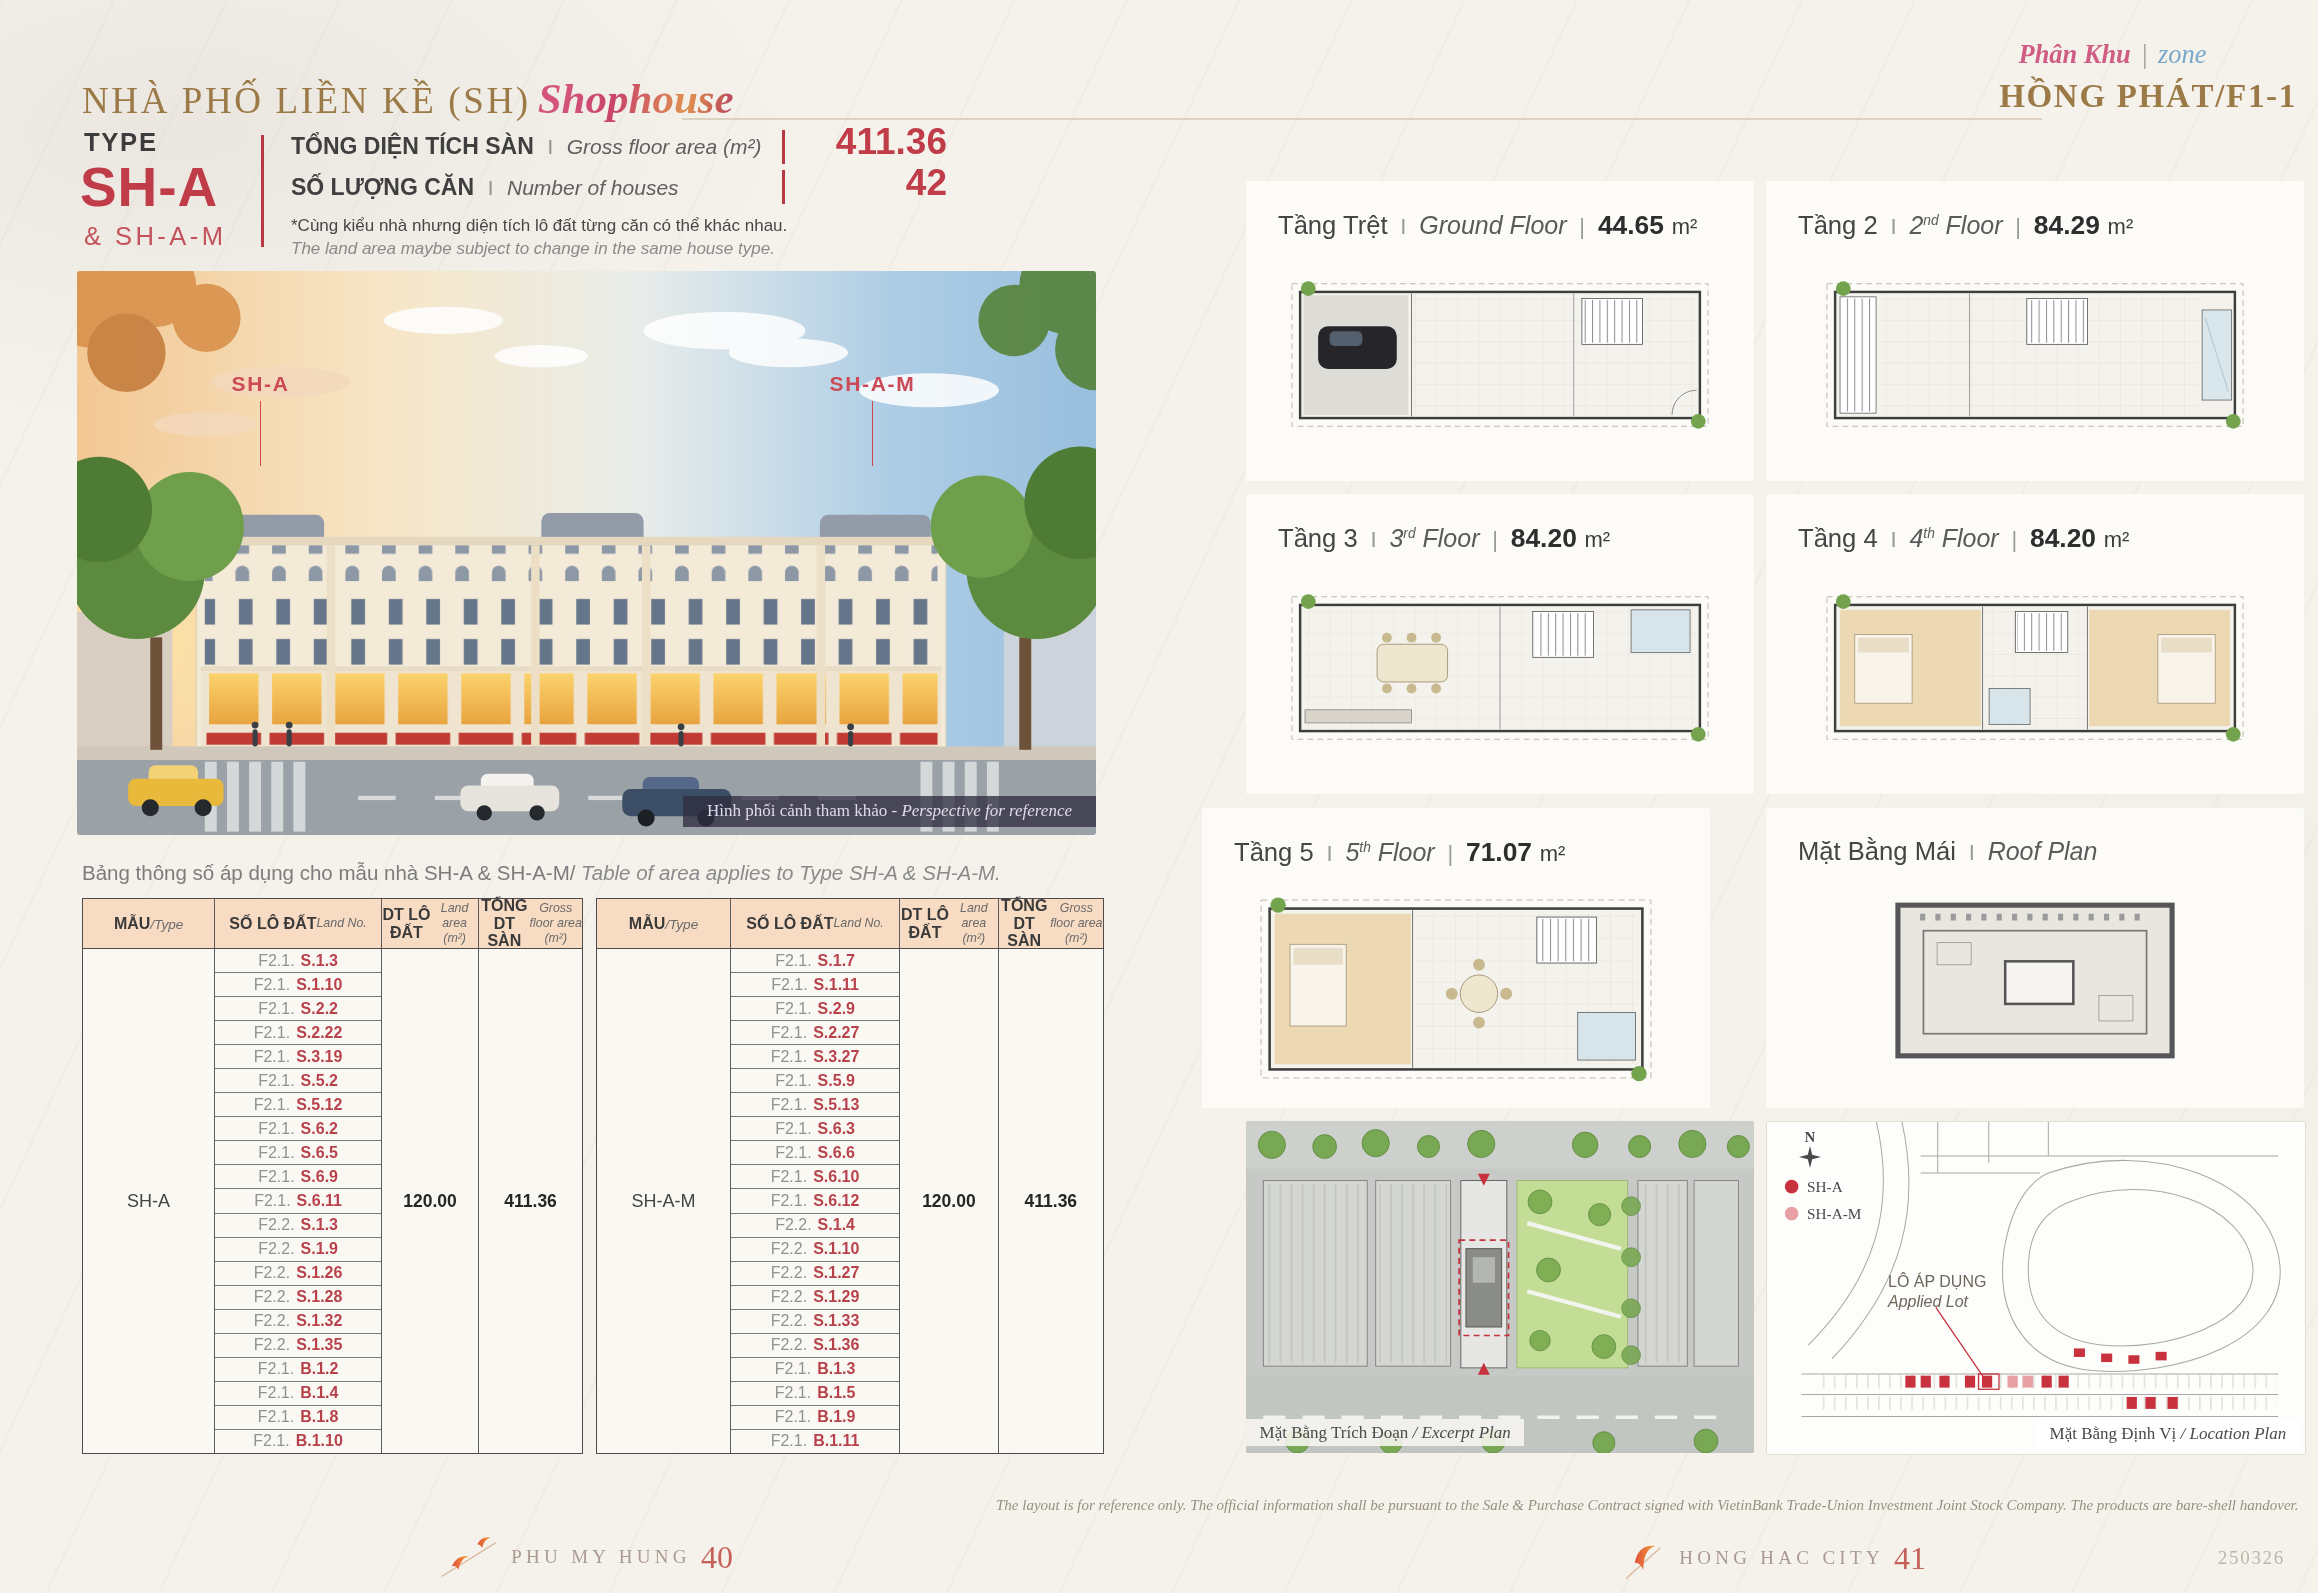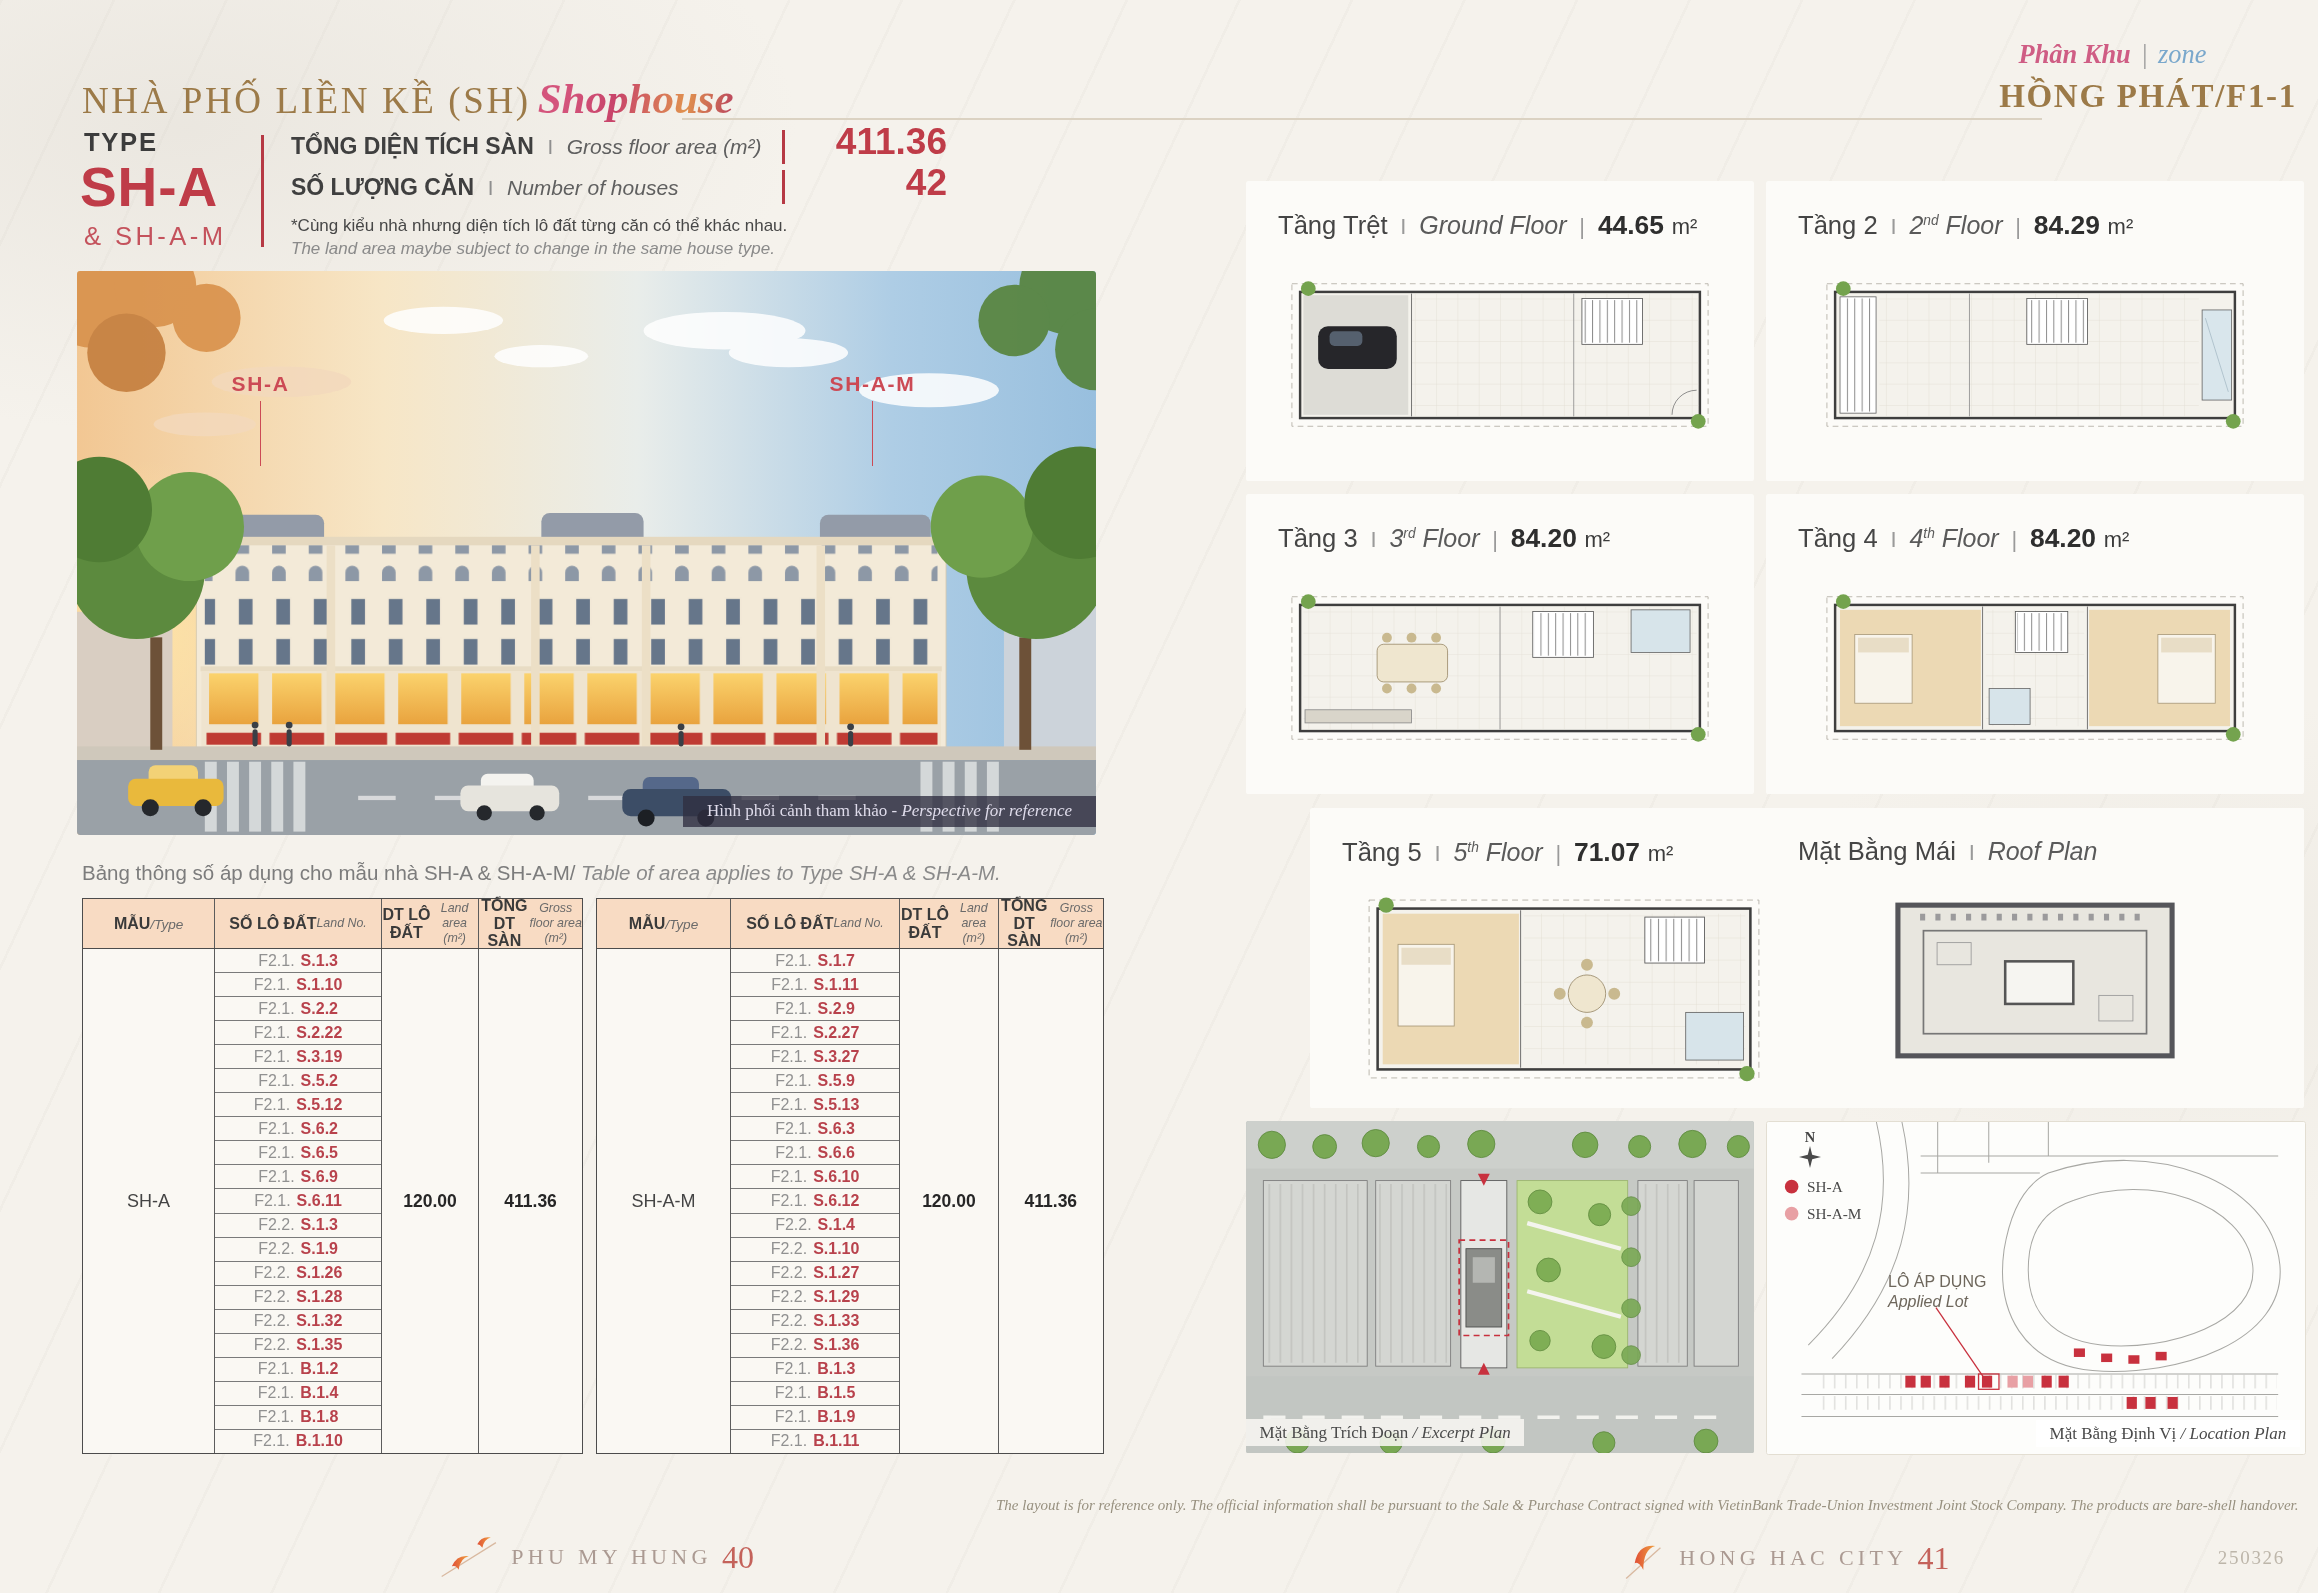--- a/index.html
+++ b/index.html
@@ -81,21 +81,21 @@
   .lot-row:last-child{border-bottom:none;}
   .lot-prefix{font-size:16px;color:#919191;margin-right:6px;}
   .lot-code{font-size:16px;font-weight:700;color:#b8424c;}
 
   
   .plan-cell{background:#fcfbf8;border-radius:2.6px;}
   .pc1{left:1246px;top:181px;width:508px;height:300px;}
   .pc2{left:1766px;top:181px;width:538px;height:300px;}
   .pc3{left:1246px;top:494px;width:508px;height:300px;}
   .pc4{left:1766px;top:494px;width:538px;height:300px;}
-  .pc5{left:1310px;top:808px;width:508px;height:300px;}
+  .pc5{left:1202px;top:808px;width:508px;height:300px;}
   .pc6{left:1766px;top:808px;width:538px;height:300px;}
   .plan-label{position:absolute;left:32px;top:29px;display:flex;align-items:baseline;gap:12.8px;white-space:nowrap;}
   .fl-vi{font-size:25.6px;font-weight:500;color:#454545;}
   .fl-sep{font-size:22px;color:#9a9a9a;font-weight:300;}
   .fl-en{font-size:25px;font-style:italic;color:#5a5a5a;}
   .fl-en sup{font-size:.55em;}
   .fl-area{font-size:26.4px;font-weight:800;color:#2e2e2e;}
   .fl-unit{font-size:22px;color:#3c3c3c;margin-left:-5.1px;}
   .plan-art{position:absolute;left:50%;transform:translateX(-50%);top:95px;}
   .pc5 .plan-art,.pc6 .plan-art{top:85px;}
@@ -114,21 +114,21 @@
   .applied-note{position:absolute;left:121px;top:150px;font-size:16px;line-height:1.25;color:#6e675c;}
   .applied-note .an-en{font-style:italic;}
   .compass{position:absolute;left:32px;top:6.8px;text-align:center;color:#444;font-size:14.5px;font-weight:700;font-family:"Liberation Serif",serif;}
 
   
   .footer-notes{right:20.5px;top:1493px;text-align:right;font-family:"Liberation Serif",serif;font-size:15px;color:#97907f;line-height:1.7;}
   .footer-notes .fn-en{font-style:italic;}
   .brand{display:flex;align-items:center;gap:10.2px;white-space:nowrap;}
   .brand-left{left:440px;top:1534px;}
   .brand-right{left:1621px;top:1534px;}
-  .brand-name{font-family:"Liberation Serif",serif;font-size:22px;letter-spacing:4.3px;color:#ab9a92;}
+  .brand-name{font-family:"Liberation Serif",serif;font-size:19px;letter-spacing:4.3px;color:#ab9a92;}
   .brand-page{font-family:"Liberation Serif",serif;font-size:32px;color:#c4625a;}
   .doc-code{right:34px;top:1547px;font-family:"Liberation Serif",serif;font-size:19px;color:#bdb6aa;letter-spacing:1.7px;}
 </style>
 </head>
 <body>
 
 <svg width="0" height="0" style="position:absolute" aria-hidden="true">
   <defs>
     <pattern id="tiles" width="26" height="26" patternUnits="userSpaceOnUse">
       <path d="M26 0H0V26" fill="none" stroke="#ddd8cb" stroke-width="1"></path>

